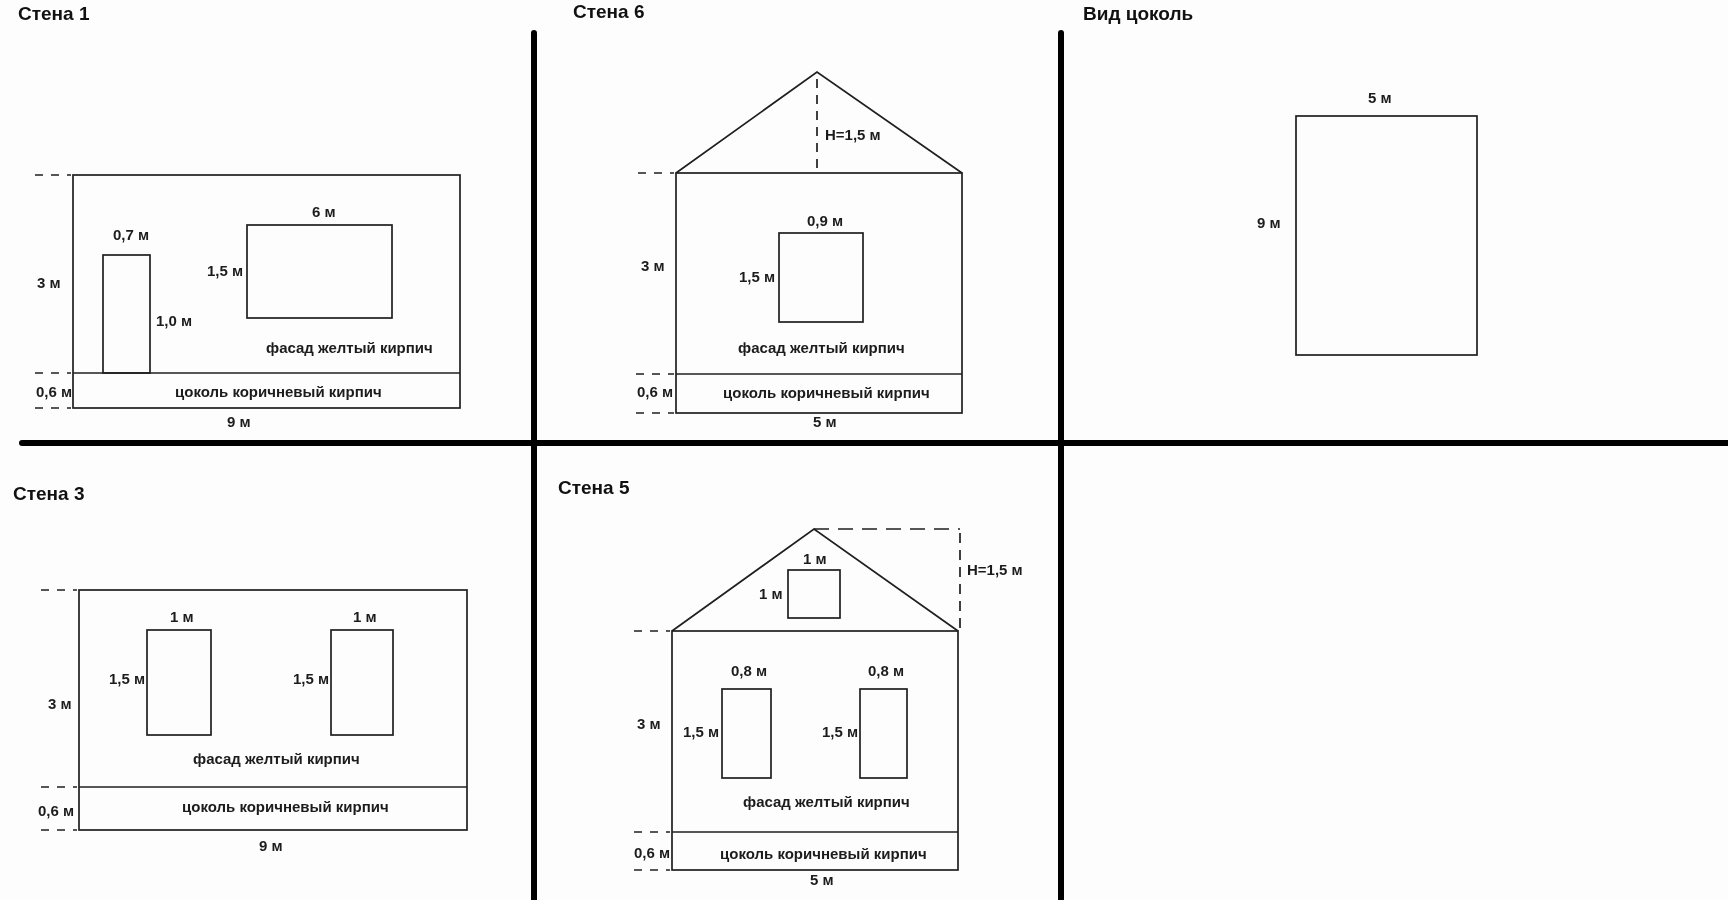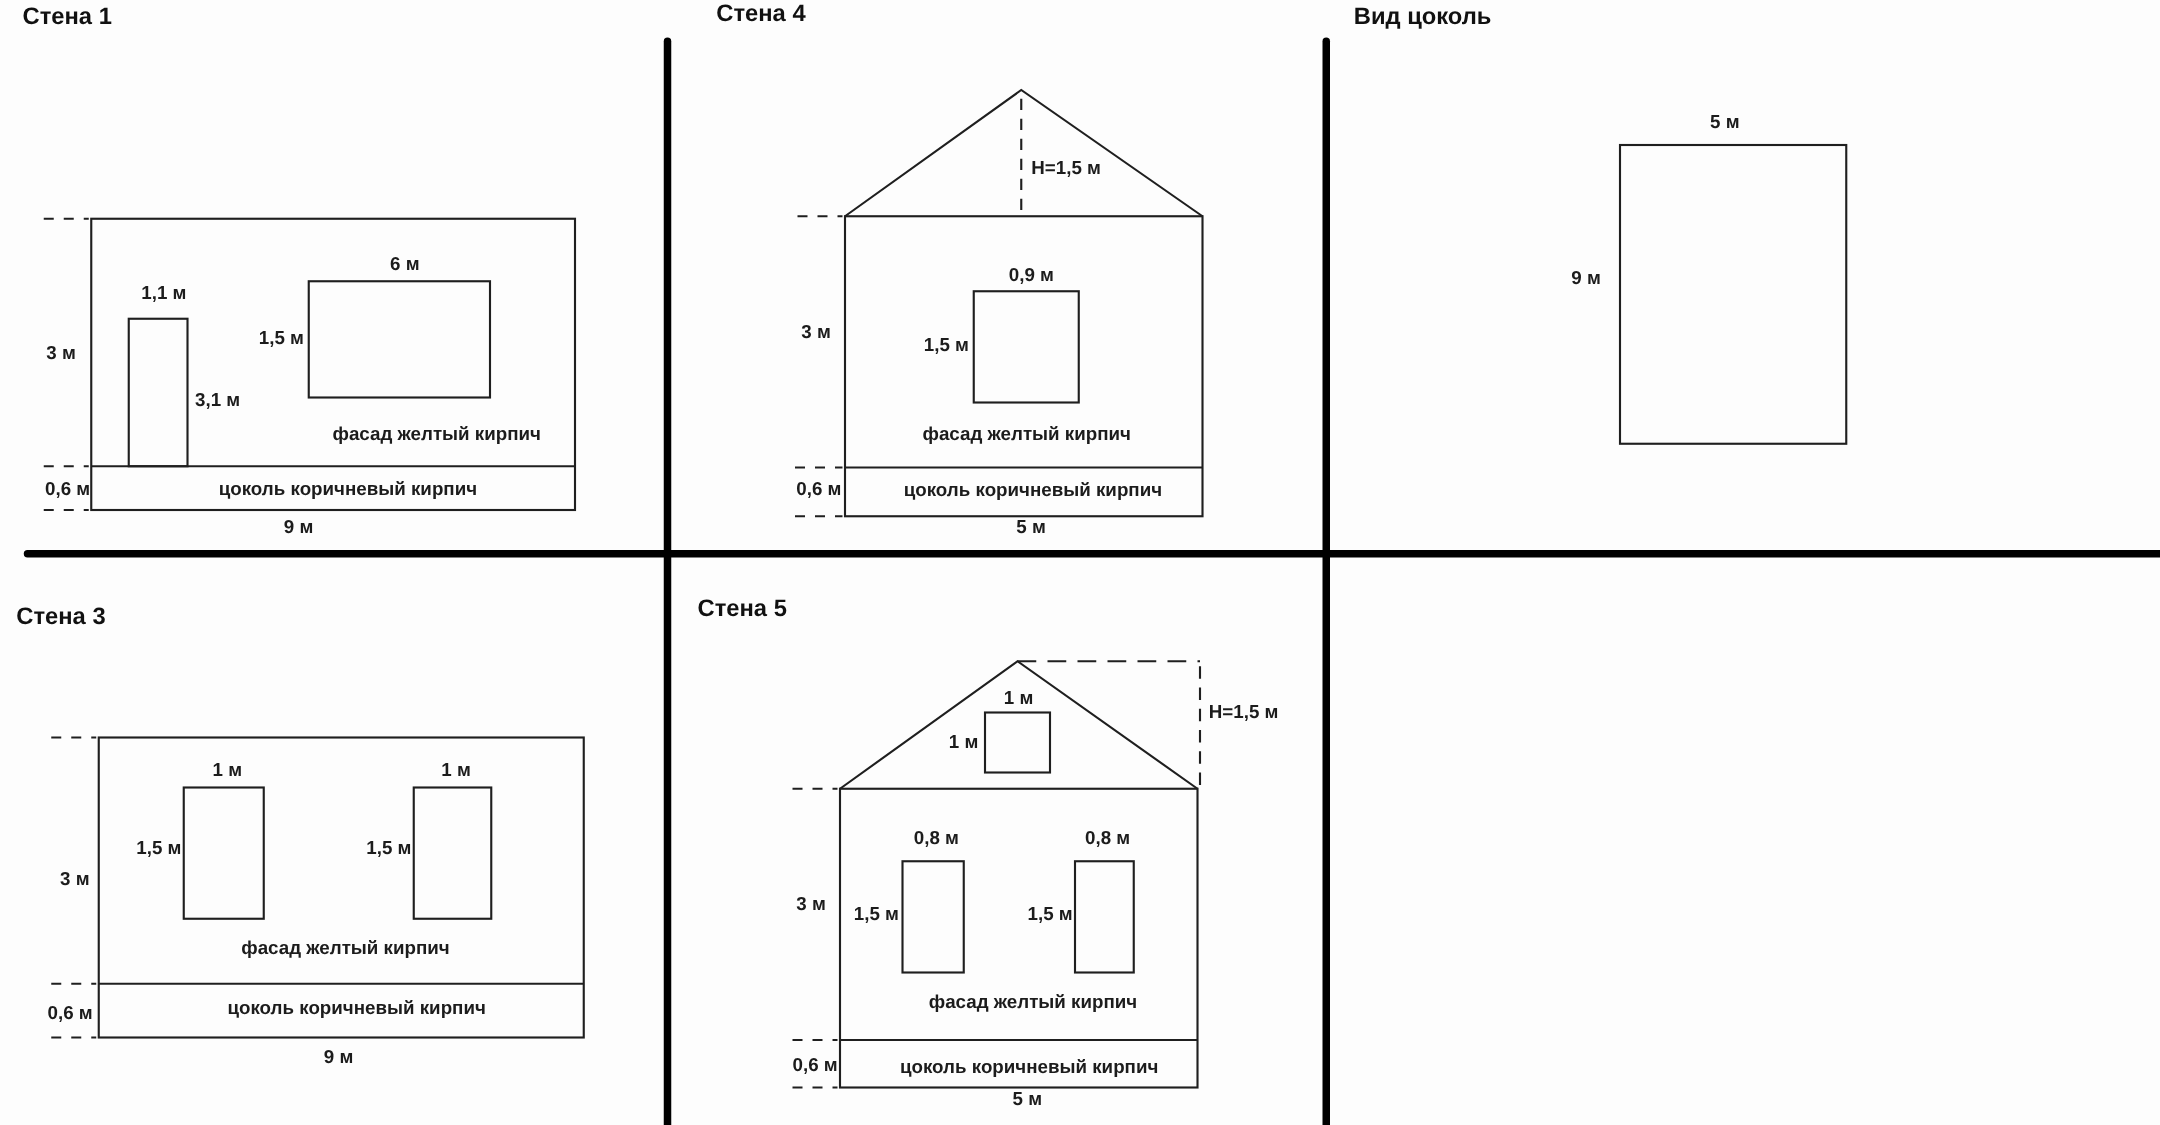--- a/index.html
+++ b/index.html
@@ -96,31 +96,31 @@
     </g>
 
     <g stroke="#000000" stroke-width="6" stroke-linecap="round">
       <line x1="534" y1="33" x2="534" y2="900"></line>
       <line x1="1061" y1="33" x2="1061" y2="900"></line>
       <line x1="22" y1="443" x2="1728" y2="443"></line>
     </g>
   </svg>
 
   <span class="title" style="left:18px;top:4px">Стена 1</span>
-  <span class="lbl" style="left:113px;top:227px">1,1 м</span>
+  <span class="lbl" style="left:113px;top:227px">0,7 м</span>
   <span class="lbl" style="left:312px;top:204px">6 м</span>
   <span class="lbl" style="left:207px;top:263px">1,5 м</span>
-  <span class="lbl" style="left:156px;top:313px">3,1 м</span>
+  <span class="lbl" style="left:156px;top:313px">1,0 м</span>
   <span class="lbl" style="left:37px;top:275px">3 м</span>
   <span class="lbl" style="left:36px;top:384px">0,6 м</span>
   <span class="lbl" style="left:266px;top:340px">фасад желтый кирпич</span>
   <span class="lbl" style="left:175px;top:384px">цоколь коричневый кирпич</span>
   <span class="lbl" style="left:227px;top:414px">9 м</span>
 
-  <span class="title" style="left:573px;top:2px">Стена 4</span>
+  <span class="title" style="left:573px;top:2px">Стена 6</span>
   <span class="lbl" style="left:825px;top:127px">H=1,5 м</span>
   <span class="lbl" style="left:807px;top:213px">0,9 м</span>
   <span class="lbl" style="left:739px;top:269px">1,5 м</span>
   <span class="lbl" style="left:641px;top:258px">3 м</span>
   <span class="lbl" style="left:738px;top:340px">фасад желтый кирпич</span>
   <span class="lbl" style="left:637px;top:384px">0,6 м</span>
   <span class="lbl" style="left:723px;top:385px">цоколь коричневый кирпич</span>
   <span class="lbl" style="left:813px;top:414px">5 м</span>
 
   <span class="title" style="left:1083px;top:4px">Вид цоколь</span>

